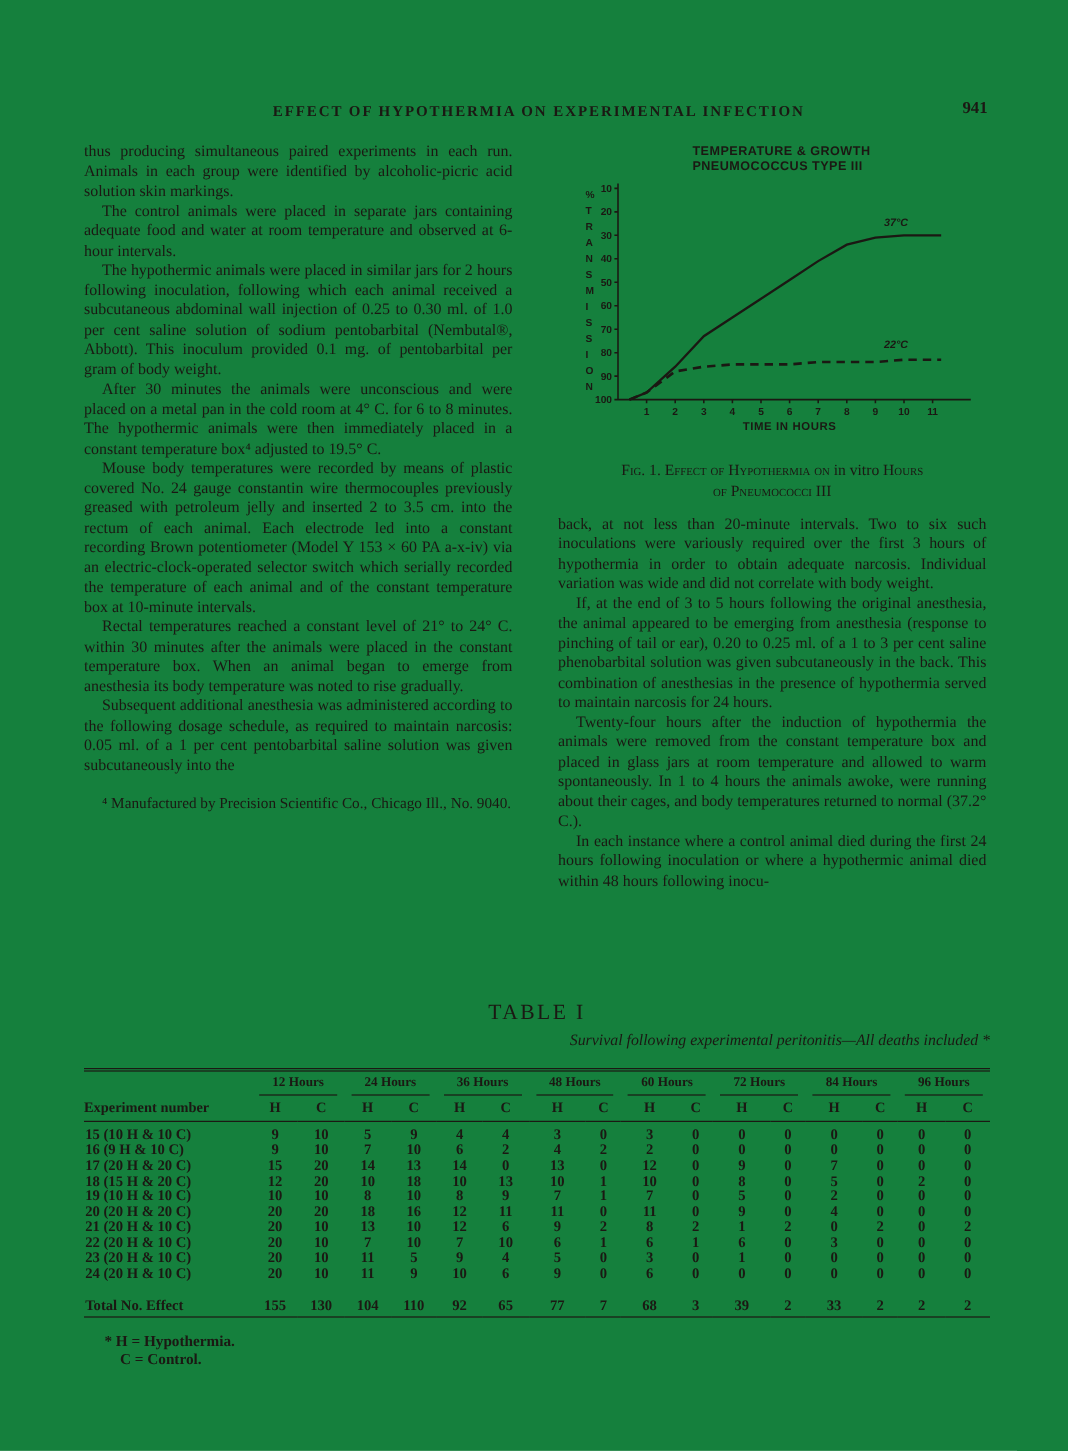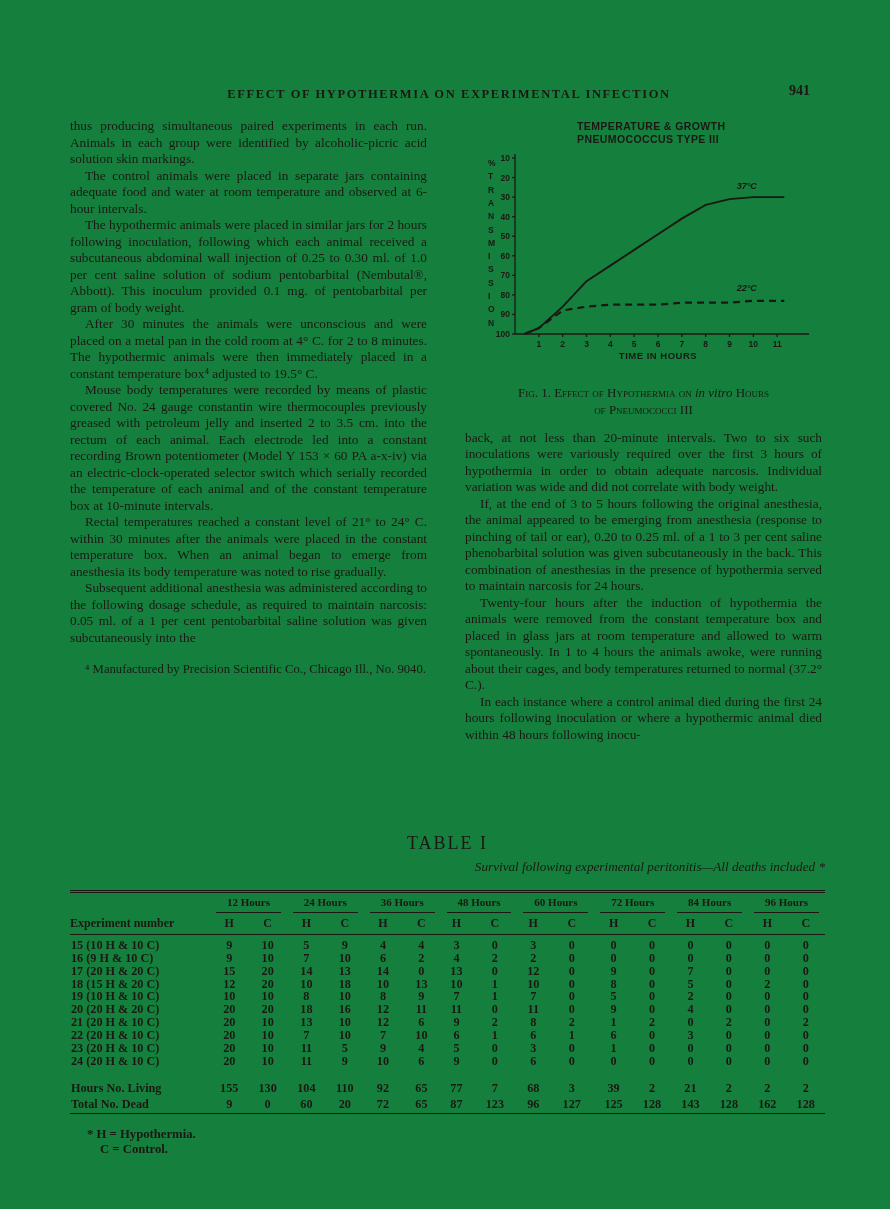--- a/index.html
+++ b/index.html
@@ -2,21 +2,21 @@
 <html><head>
 <meta charset="utf-8">
 <style>
   * { margin:0; padding:0; box-sizing:border-box; }
   html,body { width:890px; height:1209px; }
   body { background:#e9e7e1; font-family:"Liberation Serif", serif; }
   .page { position:relative; width:890px; height:1209px; background:#15803d; color:#1b1813; overflow:hidden; }
 
   .running-header { position:absolute; top:84px; left:72px; right:64px; text-align:center; font-weight:700; }
   .header-title { display:inline-block; font-size:12.5px; letter-spacing:1.6px; }
-  .page-number { position:absolute; right:16px; top:-1px; font-size:14px; }
+  .page-number { position:absolute; right:3px; top:-1px; font-size:14px; }
 
   .columns { position:absolute; top:118px; left:70px; width:752px; display:flex; gap:38px; }
   .col { width:365px; font-size:13.3px; line-height:16.5px; text-align:justify; }
   .para { text-indent:15px; }
   .para.noindent { text-indent:0; }
   .footnote { margin-top:15px; font-size:12.7px; text-indent:15px; text-align:justify; }
 
   
   .figure { margin-bottom:12px; }
   .fig-title { margin:2px 0 0 112px; }
@@ -26,21 +26,21 @@
   .chart-svg text { font-family:"Liberation Sans", sans-serif; fill:#1b1813; }
   .chart-svg .tick { font-size:8.5px; font-weight:700; }
   .chart-svg .ty { text-anchor:end; }
   .chart-svg .tx { text-anchor:middle; }
   .chart-svg .axis-label { font-size:9.5px; font-weight:700; text-anchor:middle; letter-spacing:.5px; }
   .chart-svg .series { fill:none; stroke:#1b1813; stroke-width:1.9; }
   .chart-svg .series.dashed { stroke-dasharray:7 5; stroke-width:2.2; }
   .chart-svg .series-label { font-size:9px; font-weight:700; font-style:italic; }
   .fig-caption { text-align:center; font-size:13px; margin-top:10px; line-height:17px; }
   .fig-caption .sc { font-variant:small-caps; }
-  .fig-caption .it { font-style:italic; }
+  .fig-caption .it { }
 
   
   .table-section { position:absolute; top:833px; left:70px; width:755px; }
   .table-label { text-align:center; font-size:18px; letter-spacing:2px; }
   .table-caption { text-align:right; font-style:italic; font-size:13.2px; margin-top:5px; }
   .rule-double { margin-top:15px; height:3px; border-top:1.3px solid #1b1813; border-bottom:1.3px solid #1b1813; }
   table.data-table { width:100%; border-collapse:collapse; font-size:12.2px; font-weight:700; margin-top:1px; border-bottom:1.4px solid #1b1813; }
   .data-table th, .data-table td { padding:0 1px; line-height:12.9px; white-space:nowrap; font-weight:700; }
   .data-table th { text-align:center; }
   th.exp-col, td.exp-col { text-align:left; width:140px; }
@@ -62,21 +62,21 @@
   <div class="running-header">
     <span class="header-title">EFFECT OF HYPOTHERMIA ON EXPERIMENTAL INFECTION</span>
     <span class="page-number">941</span>
   </div>
 
   <div class="columns">
     <div class="col">
       <p class="para noindent">thus producing simultaneous paired experiments in each run.  Animals in each group were identified by alcoholic-picric acid solution skin markings.</p>
       <p class="para">The control animals were placed in separate jars containing adequate food and water at room temperature and observed at 6-hour intervals.</p>
       <p class="para">The hypothermic animals were placed in similar jars for 2 hours following inoculation, following which each animal received a subcutaneous abdominal wall injection of 0.25 to 0.30 ml. of 1.0 per cent saline solution of sodium pentobarbital (Nembutal®, Abbott).  This inoculum provided 0.1 mg. of pentobarbital per gram of body weight.</p>
-      <p class="para">After 30 minutes the animals were unconscious and were placed on a metal pan in the cold room at 4° C. for 2 to 8 minutes.  The hypothermic animals were then immediately placed in a constant temperature box⁴ adjusted to 19.5° C.</p>
+      <p class="para">After 30 minutes the animals were unconscious and were placed on a metal pan in the cold room at 4° C. for 6 to 8 minutes.  The hypothermic animals were then immediately placed in a constant temperature box⁴ adjusted to 19.5° C.</p>
       <p class="para">Mouse body temperatures were recorded by means of plastic covered No. 24 gauge constantin wire thermocouples previously greased with petroleum jelly and inserted 2 to 3.5 cm. into the rectum of each animal.  Each electrode led into a constant recording Brown potentiometer (Model Y 153 × 60 PA a-x-iv) via an electric-clock-operated selector switch which serially recorded the temperature of each animal and of the constant temperature box at 10-minute intervals.</p>
       <p class="para">Rectal temperatures reached a constant level of 21° to 24° C. within 30 minutes after the animals were placed in the constant temperature box.  When an animal began to emerge from anesthesia its body temperature was noted to rise gradually.</p>
       <p class="para">Subsequent additional anesthesia was administered according to the following dosage schedule, as required to maintain narcosis: 0.05 ml. of a 1 per cent pentobarbital saline solution was given subcutaneously into the</p>
       <div class="footnote">⁴ Manufactured by Precision Scientific Co., Chicago Ill., No. 9040.</div>
     </div>
 
     <div class="col">
       <div class="figure">
         <div class="fig-title">
           <span class="fig-title-inner">
@@ -404,56 +404,37 @@
             <td class="num">0</td>
             <td class="num">0</td>
             <td class="num">0</td>
             <td class="num">0</td>
             <td class="num">0</td>
             <td class="num">0</td>
           </tr>
         </tbody>
       <tbody class="totals">
           <tr>
-            <td class="exp-col">Hours No. Living</td>
+            <td class="exp-col">Total No. Effect</td>
             <td class="num">155</td>
             <td class="num">130</td>
             <td class="num">104</td>
             <td class="num">110</td>
             <td class="num">92</td>
             <td class="num">65</td>
             <td class="num">77</td>
             <td class="num">7</td>
             <td class="num">68</td>
             <td class="num">3</td>
             <td class="num">39</td>
             <td class="num">2</td>
-            <td class="num">21</td>
-            <td class="num">2</td>
-            <td class="num">2</td>
-            <td class="num">2</td>
-          </tr>
-          <tr>
-            <td class="exp-col">Total No. Dead</td>
-            <td class="num">9</td>
-            <td class="num">0</td>
-            <td class="num">60</td>
-            <td class="num">20</td>
-            <td class="num">72</td>
-            <td class="num">65</td>
-            <td class="num">87</td>
-            <td class="num">123</td>
-            <td class="num">96</td>
-            <td class="num">127</td>
-            <td class="num">125</td>
-            <td class="num">128</td>
-            <td class="num">143</td>
-            <td class="num">128</td>
-            <td class="num">162</td>
-            <td class="num">128</td>
+            <td class="num">33</td>
+            <td class="num">2</td>
+            <td class="num">2</td>
+            <td class="num">2</td>
           </tr>
         </tbody>
     </table>
     <div class="table-footnotes">
       <div>* H = Hypothermia.</div>
       <div class="fn2">C = Control.</div>
     </div>
   </div>
 
 </div>

